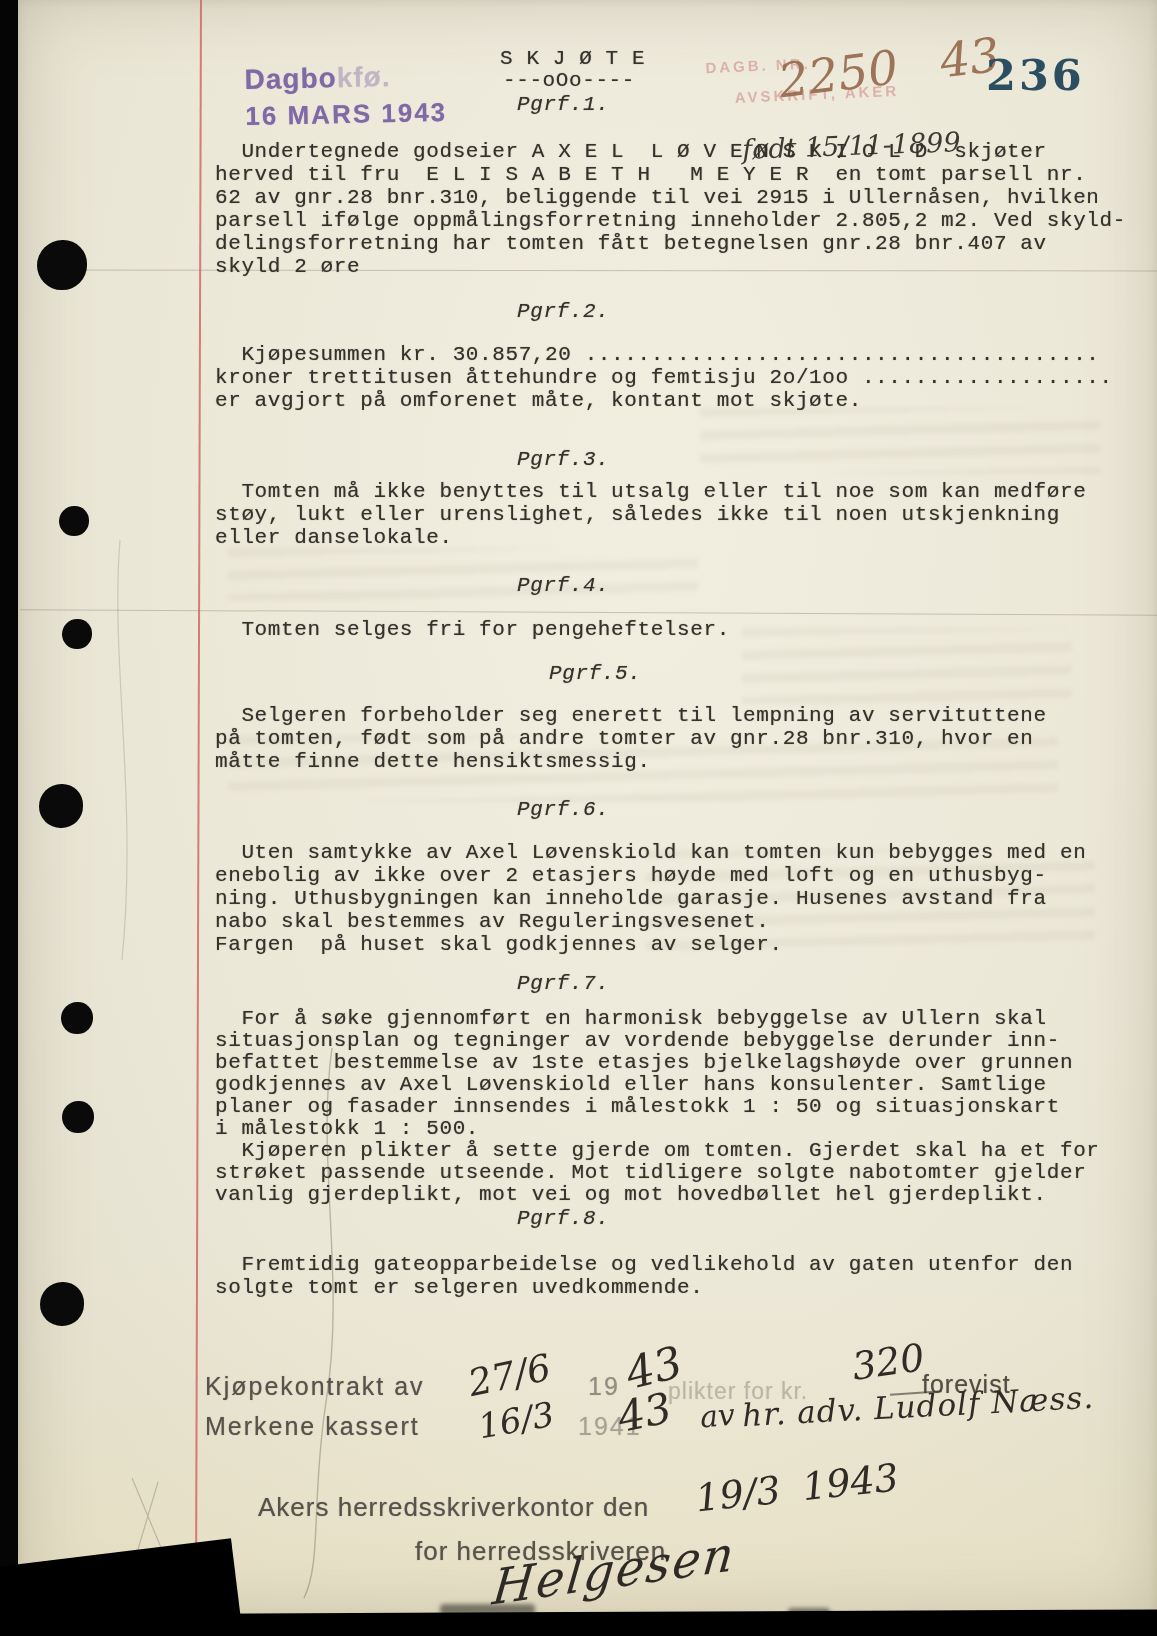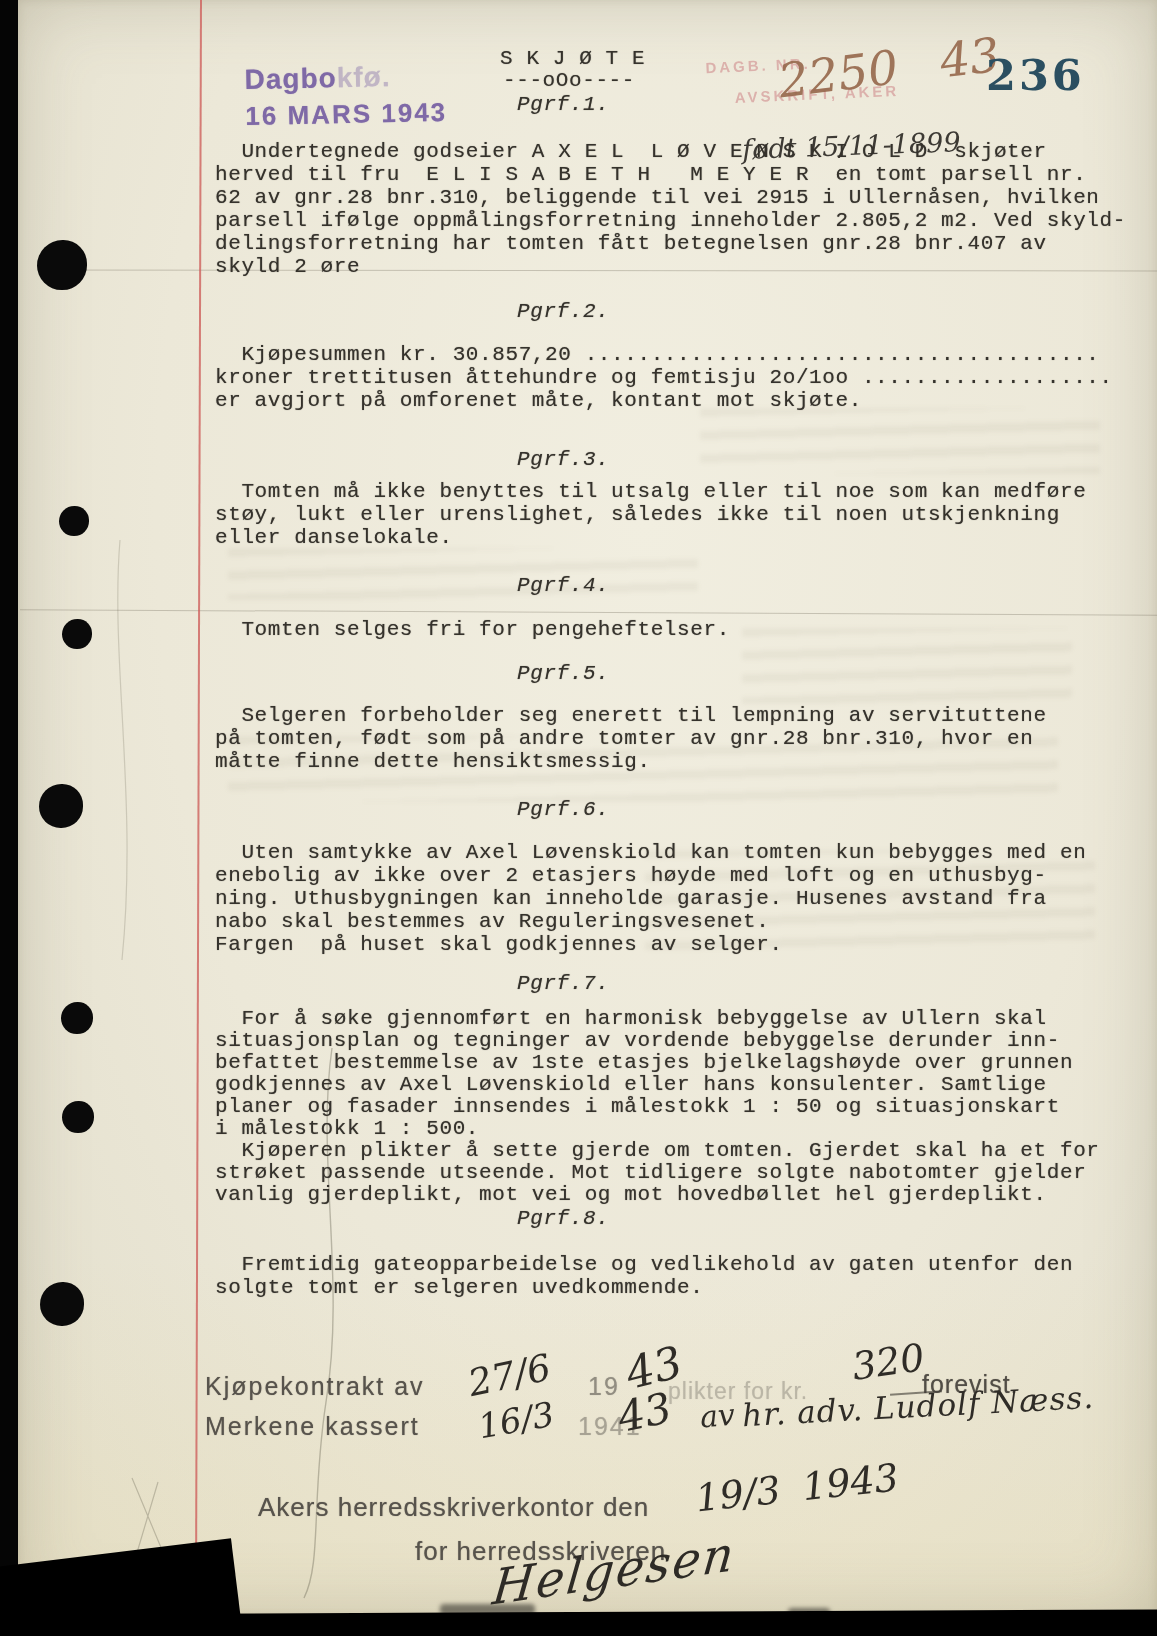--- a/index.html
+++ b/index.html
@@ -101,21 +101,21 @@
 er avgjort på omforenet måte, kontant mot skjøte.</div>
 
   <div class="typeline sec-heading" style="top:448px;text-align:right;">Pgrf.3.</div>
   <div class="typeline para" style="top:480px;">  Tomten må ikke benyttes til utsalg eller til noe som kan medføre
 støy, lukt eller urenslighet, således ikke til noen utskjenkning
 eller danselokale.</div>
 
   <div class="typeline sec-heading" style="top:574px;">Pgrf.4.</div>
   <div class="typeline para" style="top:618px;">  Tomten selges fri for pengeheftelser.</div>
 
-  <div class="typeline sec-heading" style="top:662px;">Pgrf.5.</div>
+  <div class="typeline sec-heading" style="top:662px;margin-left:32px;">Pgrf.5.</div>
   <div class="typeline para" style="top:704px;">  Selgeren forbeholder seg enerett til lempning av servituttene
 på tomten, født som på andre tomter av gnr.28 bnr.310, hvor en
 måtte finne dette hensiktsmessig.</div>
 
   <div class="typeline sec-heading" style="top:798px;">Pgrf.6.</div>
   <div class="typeline para" style="top:841px;">  Uten samtykke av Axel Løvenskiold kan tomten kun bebygges med en
 enebolig av ikke over 2 etasjers høyde med loft og en uthusbyg-
 ning. Uthusbygningen kan inneholde garasje. Husenes avstand fra
 nabo skal bestemmes av Reguleringsvesenet.
 Fargen  på huset skal godkjennes av selger.</div>

